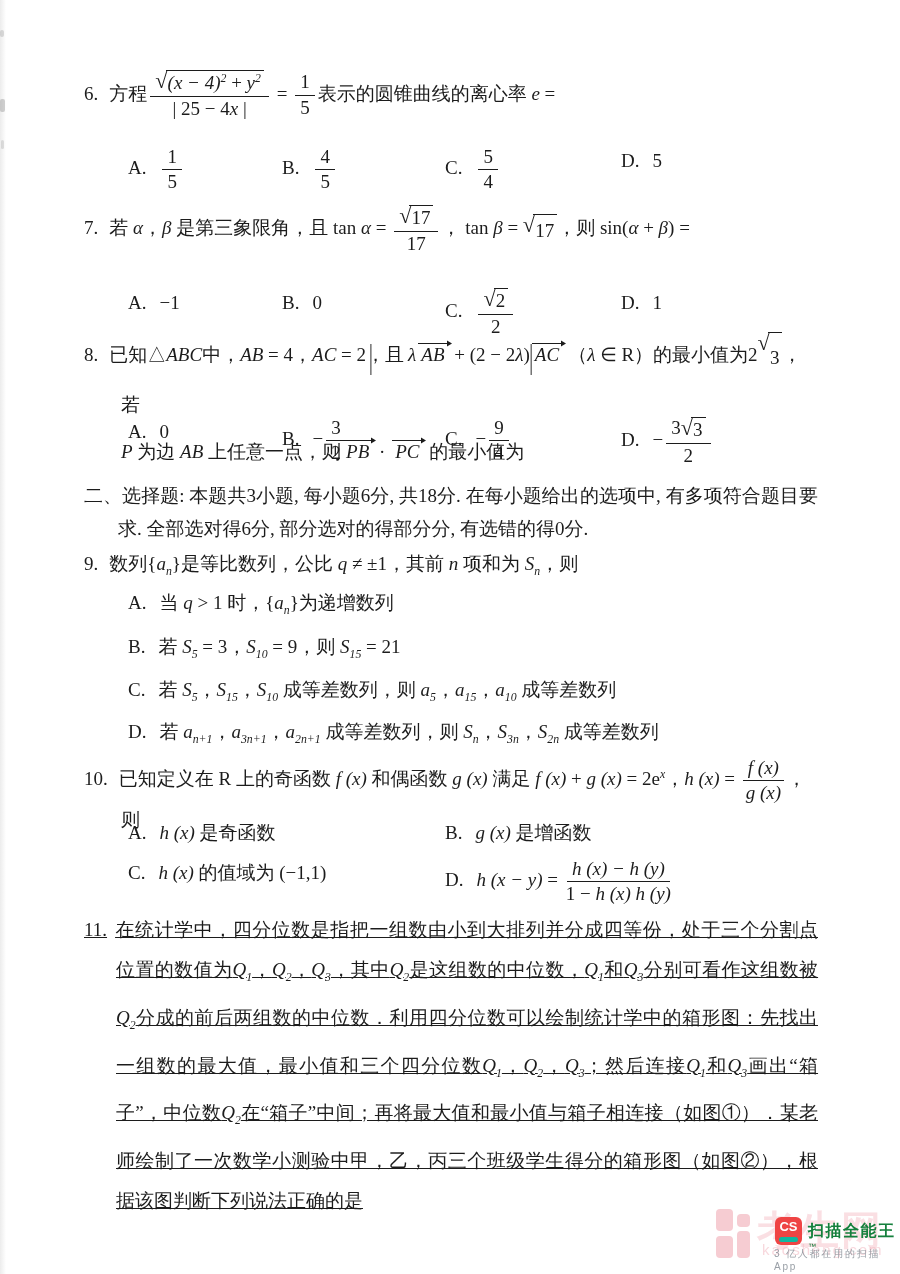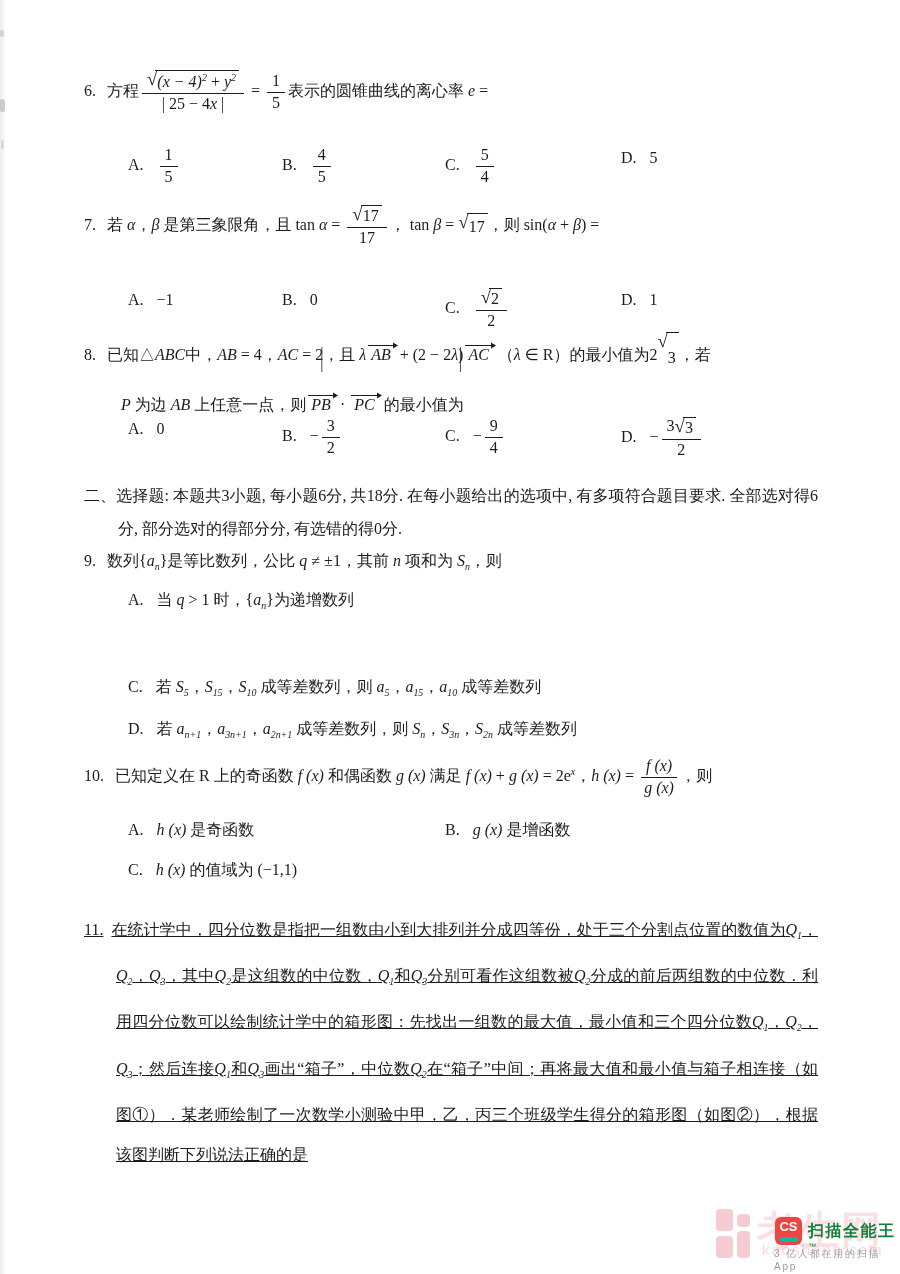--- a/index.html
+++ b/index.html
@@ -1,20 +1,20 @@
 <!DOCTYPE html>
 <html><head>
 <meta charset="utf-8">
 <style>
   html,body{margin:0;padding:0;background:#e8e8e8;}
   .page{position:relative;width:900px;height:1274px;margin:0 auto;background:#ffffff;
         font-family:"Liberation Serif",serif;color:#1c1c1c;overflow:hidden;}
   .page::before{content:'';position:absolute;left:0;top:0;width:6px;height:100%;
         background:linear-gradient(90deg,#ececec,#ffffff);pointer-events:none;}
-  .row{position:absolute;left:84px;width:734px;font-size:16px;line-height:1.55;}
+  .row{position:absolute;left:84px;width:734px;font-size:19px;line-height:1.55;}
   .qline{padding-left:37px;text-indent:-37px;}
   .qnum{font-family:"Liberation Serif",serif;margin-right:11px;}
   
   .opts4{display:flex;padding-left:44px;}
   .opts4 .opt:nth-child(1){width:154px;}
   .opts4 .opt:nth-child(2){width:163px;}
   .opts4 .opt:nth-child(3){width:176px;}
   .opts4 .opt:nth-child(4){flex:1;}
   .optlist{padding-left:44px;}
   .grid2{display:flex;padding-left:44px;}
@@ -169,20 +169,23 @@
   </div>
 
   <div class="row" style="top:549px;">
     <div class="qline">
       <span class="qnum">9.</span><span><span class="mt-cn">数列</span><span class="mt-rm">{</span><span class="mt-it">a<sub class="mt-sub">n</sub></span><span class="mt-rm">}</span><span class="mt-cn">是等比数列，公比 </span><span class="mt-it">q</span><span class="mt-rm"> ≠ ±1</span><span class="mt-cn">，其前 </span><span class="mt-it">n</span><span class="mt-cn"> 项和为 </span><span class="mt-it">S<sub class="mt-sub">n</sub></span><span class="mt-cn">，则</span></span>
     </div>
   </div>
   <div class="row optlist" style="top:588px;">
     <span class="olabel">A.</span><span><span class="mt-cn">当 </span><span class="mt-it">q</span><span class="mt-rm"> &gt; 1</span><span class="mt-cn"> 时，</span><span class="mt-rm">{</span><span class="mt-it">a<sub class="mt-sub">n</sub></span><span class="mt-rm">}</span><span class="mt-cn">为递增数列</span></span>
   </div>
+  <div class="row optlist" style="top:632px;">
+    <span class="olabel">B.</span><span><span class="mt-cn">若 </span><span class="mt-it">S<sub class="mt-sub">5</sub></span><span class="mt-rm"> = 3</span><span class="mt-cn">，</span><span class="mt-it">S<sub class="mt-sub">10</sub></span><span class="mt-rm"> = 9</span><span class="mt-cn">，则 </span><span class="mt-it">S<sub class="mt-sub">15</sub></span><span class="mt-rm"> = 21</span></span>
+  </div>
   <div class="row optlist" style="top:675px;">
     <span class="olabel">C.</span><span><span class="mt-cn">若 </span><span class="mt-it">S<sub class="mt-sub">5</sub></span><span class="mt-cn">，</span><span class="mt-it">S<sub class="mt-sub">15</sub></span><span class="mt-cn">，</span><span class="mt-it">S<sub class="mt-sub">10</sub></span><span class="mt-cn"> 成等差数列，则 </span><span class="mt-it">a<sub class="mt-sub">5</sub></span><span class="mt-cn">，</span><span class="mt-it">a<sub class="mt-sub">15</sub></span><span class="mt-cn">，</span><span class="mt-it">a<sub class="mt-sub">10</sub></span><span class="mt-cn"> 成等差数列</span></span>
   </div>
   <div class="row optlist" style="top:717px;">
     <span class="olabel">D.</span><span><span class="mt-cn">若 </span><span class="mt-it">a<sub class="mt-sub">n+1</sub></span><span class="mt-cn">，</span><span class="mt-it">a<sub class="mt-sub">3n+1</sub></span><span class="mt-cn">，</span><span class="mt-it">a<sub class="mt-sub">2n+1</sub></span><span class="mt-cn"> 成等差数列，则 </span><span class="mt-it">S<sub class="mt-sub">n</sub></span><span class="mt-cn">，</span><span class="mt-it">S<sub class="mt-sub">3n</sub></span><span class="mt-cn">，</span><span class="mt-it">S<sub class="mt-sub">2n</sub></span><span class="mt-cn"> 成等差数列</span></span>
   </div>
 
   <div class="row" style="top:757px;">
     <div class="qline">
       <span class="qnum">10.</span><span><span class="mt-cn">已知定义在</span><span class="mt-rm"> R </span><span class="mt-cn">上的奇函数 </span><span class="mt-it">f (x)</span><span class="mt-cn"> 和偶函数 </span><span class="mt-it">g (x)</span><span class="mt-cn"> 满足 </span><span class="mt-it">f (x)</span><span class="mt-rm"> + </span><span class="mt-it">g (x)</span><span class="mt-rm"> = 2e</span><sup class="mt-sup">x</sup><span class="mt-cn">，</span><span class="mt-it">h (x)</span><span class="mt-rm"> = </span><span class="mt-frac">
@@ -190,20 +193,24 @@
             <span class="mt-den"><span class="mt-it">g (x)</span></span>
           </span><span class="mt-cn">，则</span></span>
     </div>
   </div>
   <div class="row grid2" style="top:818px;">
     <div class="opt"><span class="olabel">A.</span><span><span class="mt-it">h (x)</span><span class="mt-cn"> 是奇函数</span></span></div>
     <div class="opt"><span class="olabel">B.</span><span><span class="mt-it">g (x)</span><span class="mt-cn"> 是增函数</span></span></div>
   </div>
   <div class="row grid2" style="top:858px;">
     <div class="opt"><span class="olabel">C.</span><span><span class="mt-it">h (x)</span><span class="mt-cn"> 的值域为 </span><span class="mt-rm">(−1,1)</span></span></div>
+    <div class="opt"><span class="olabel">D.</span><span><span class="mt-it">h (x − y)</span><span class="mt-rm"> = </span><span class="mt-frac">
+            <span class="mt-num"><span class="mt-it">h (x) − h (y)</span></span>
+            <span class="mt-den"><span class="mt-rm">1 − </span><span class="mt-it">h (x) h (y)</span></span>
+          </span></span></div>
   </div>
 
   <div class="row just" style="top:910px;line-height:40px;text-decoration:underline;">
     <div style="padding-left:32px;text-indent:-32px;">
       <span class="qnum" style="margin-right:8px;">11.</span><span><span class="mt-cn">在统计学中，四分位数是指把一组数由小到大排列并分成四等份，处于三个分割点位置的数值为</span><span class="mt-it">Q<sub class="mt-sub">1</sub></span><span class="mt-cn">，</span><span class="mt-it">Q<sub class="mt-sub">2</sub></span><span class="mt-cn">，</span><span class="mt-it">Q<sub class="mt-sub">3</sub></span><span class="mt-cn">，其中</span><span class="mt-it">Q<sub class="mt-sub">2</sub></span><span class="mt-cn">是这组数的中位数，</span><span class="mt-it">Q<sub class="mt-sub">1</sub></span><span class="mt-cn">和</span><span class="mt-it">Q<sub class="mt-sub">3</sub></span><span class="mt-cn">分别可看作这组数被</span><span class="mt-it">Q<sub class="mt-sub">2</sub></span><span class="mt-cn">分成的前后两组数的中位数．利用四分位数可以绘制统计学中的箱形图：先找出一组数的最大值，最小值和三个四分位数</span><span class="mt-it">Q<sub class="mt-sub">1</sub></span><span class="mt-cn">，</span><span class="mt-it">Q<sub class="mt-sub">2</sub></span><span class="mt-cn">，</span><span class="mt-it">Q<sub class="mt-sub">3</sub></span><span class="mt-cn">；然后连接</span><span class="mt-it">Q<sub class="mt-sub">1</sub></span><span class="mt-cn">和</span><span class="mt-it">Q<sub class="mt-sub">3</sub></span><span class="mt-cn">画出“箱子”，中位数</span><span class="mt-it">Q<sub class="mt-sub">2</sub></span><span class="mt-cn">在“箱子”中间；再将最大值和最小值与箱子相连接（如图①）．某老师绘制了一次数学小测验中甲，乙，丙三个班级学生得分的箱形图（如图②），根据该图判断下列说法正确的是</span></span>
     </div>
   </div>
 
 
   <div class="wm-sitetext">考生网</div>

